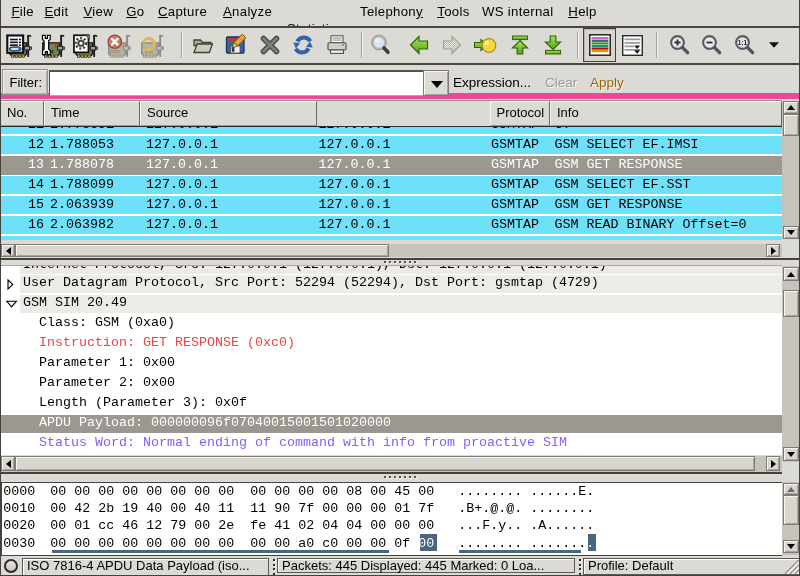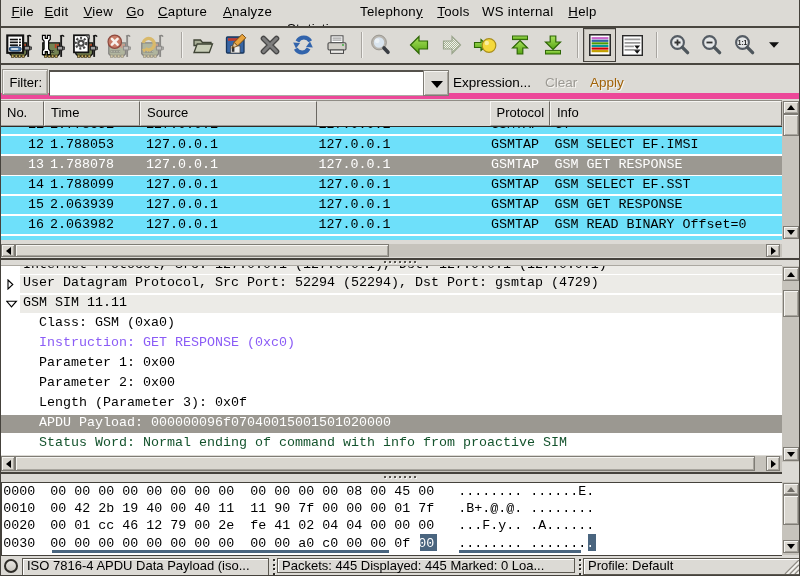--- a/index.html
+++ b/index.html
@@ -381,32 +381,32 @@
   <div class="abs" style="left:0;top:1px;width:1px;height:189px;background:#45423C;"></div>
   <div class="abs" id="dview" style="left:1px;top:1px;width:781px;height:189px;background:#fff;overflow:hidden;">
       <div class="abs" style="left:19px;top:-10px;width:762px;height:18px;background:#ECEBE7;"></div>
       <div class="abs mono" style="left:22px;top:-11.5px;height:20px;line-height:20px;color:#000;">Internet Protocol, Src: 127.0.0.1 (127.0.0.1), Dst: 127.0.0.1 (127.0.0.1)</div>
       <div class="abs" style="left:19px;top:8.5px;width:762px;height:18px;background:#ECEBE7;"></div>
       <div class="abs mono" style="left:22px;top:7px;height:20px;line-height:20px;color:#000;">User Datagram Protocol, Src Port: 52294 (52294), Dst Port: gsmtap (4729)</div>
       <svg class="abs" style="left:6.2px;top:12.5px;" width="8" height="11">
         <path d="M1 1 L5.8 5.5 L1 10 Z" fill="#fff" stroke="#000" stroke-width="1.1"></path>
       </svg>
       <div class="abs" style="left:19px;top:28.5px;width:762px;height:18px;background:#ECEBE7;"></div>
-      <div class="abs mono" style="left:22px;top:27px;height:20px;line-height:20px;color:#000;">GSM SIM 11.11</div>
+      <div class="abs mono" style="left:22px;top:27px;height:20px;line-height:20px;color:#000;">GSM SIM 20.49</div>
       <svg class="abs" style="left:4.5px;top:33.5px;" width="12" height="8">
         <path d="M0.6 1.2 L10.4 1.2 L5.5 6.8 Z" fill="#fff" stroke="#000" stroke-width="1.1"></path>
       </svg>
       <div class="abs mono" style="left:38px;top:47px;height:20px;line-height:20px;color:#000;">Class: GSM (0xa0)</div>
-      <div class="abs mono" style="left:38px;top:67px;height:20px;line-height:20px;color:#8b5cf6;">Instruction: GET RESPONSE (0xc0)</div>
+      <div class="abs mono" style="left:38px;top:67px;height:20px;line-height:20px;color:#ef4444;">Instruction: GET RESPONSE (0xc0)</div>
       <div class="abs mono" style="left:38px;top:87px;height:20px;line-height:20px;color:#000;">Parameter 1: 0x00</div>
       <div class="abs mono" style="left:38px;top:107px;height:20px;line-height:20px;color:#000;">Parameter 2: 0x00</div>
       <div class="abs mono" style="left:38px;top:127px;height:20px;line-height:20px;color:#000;">Length (Parameter 3): 0x0f</div>
       <div class="abs" style="left:0px;top:148.5px;width:781px;height:18.5px;background:#9B9891;"></div>
       <div class="abs mono" style="left:38px;top:147px;height:20px;line-height:20px;color:#fff;">APDU Payload: 000000096f07040015001501020000</div>
-      <div class="abs mono" style="left:38px;top:167px;height:20px;line-height:20px;color:#14532d;">Status Word: Normal ending of command with info from proactive SIM</div>
+      <div class="abs mono" style="left:38px;top:167px;height:20px;line-height:20px;color:#8b5cf6;">Status Word: Normal ending of command with info from proactive SIM</div>
     </div>
   <div class="abs" style="left:0;top:207px;width:782px;height:1.5px;background:#45423C;"></div>
 
   <div class="strough" style="left:782px;top:1px;width:17px;height:196px;"></div>
   <div class="sbtn" style="left:783px;top:2px;width:16px;height:13.5px;"></div>
   <div class="arr" style="left:787px;top:6.5px;border-left:4px solid transparent;border-right:4px solid transparent;border-bottom:5px solid #000;"></div>
   <div class="sthumb" style="left:783px;top:25px;width:16px;height:27px;"></div>
   <div class="sbtn" style="left:783px;top:182px;width:16px;height:14px;"></div>
   <div class="arr" style="left:787px;top:186.5px;border-left:4px solid transparent;border-right:4px solid transparent;border-top:5px solid #000;"></div>
 

